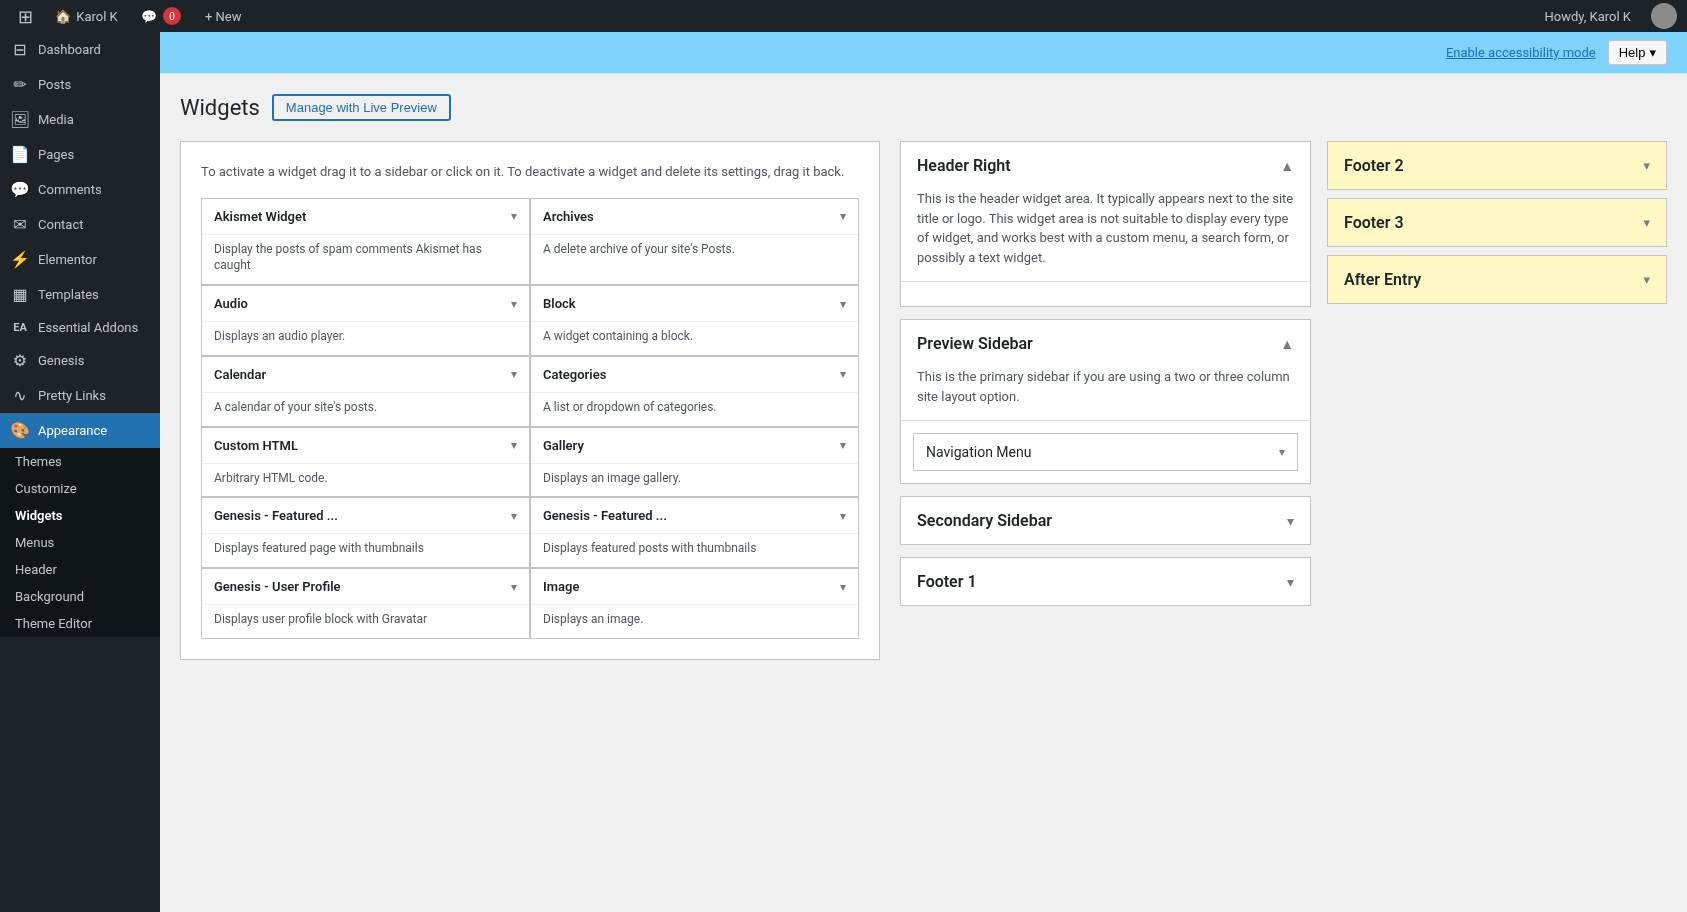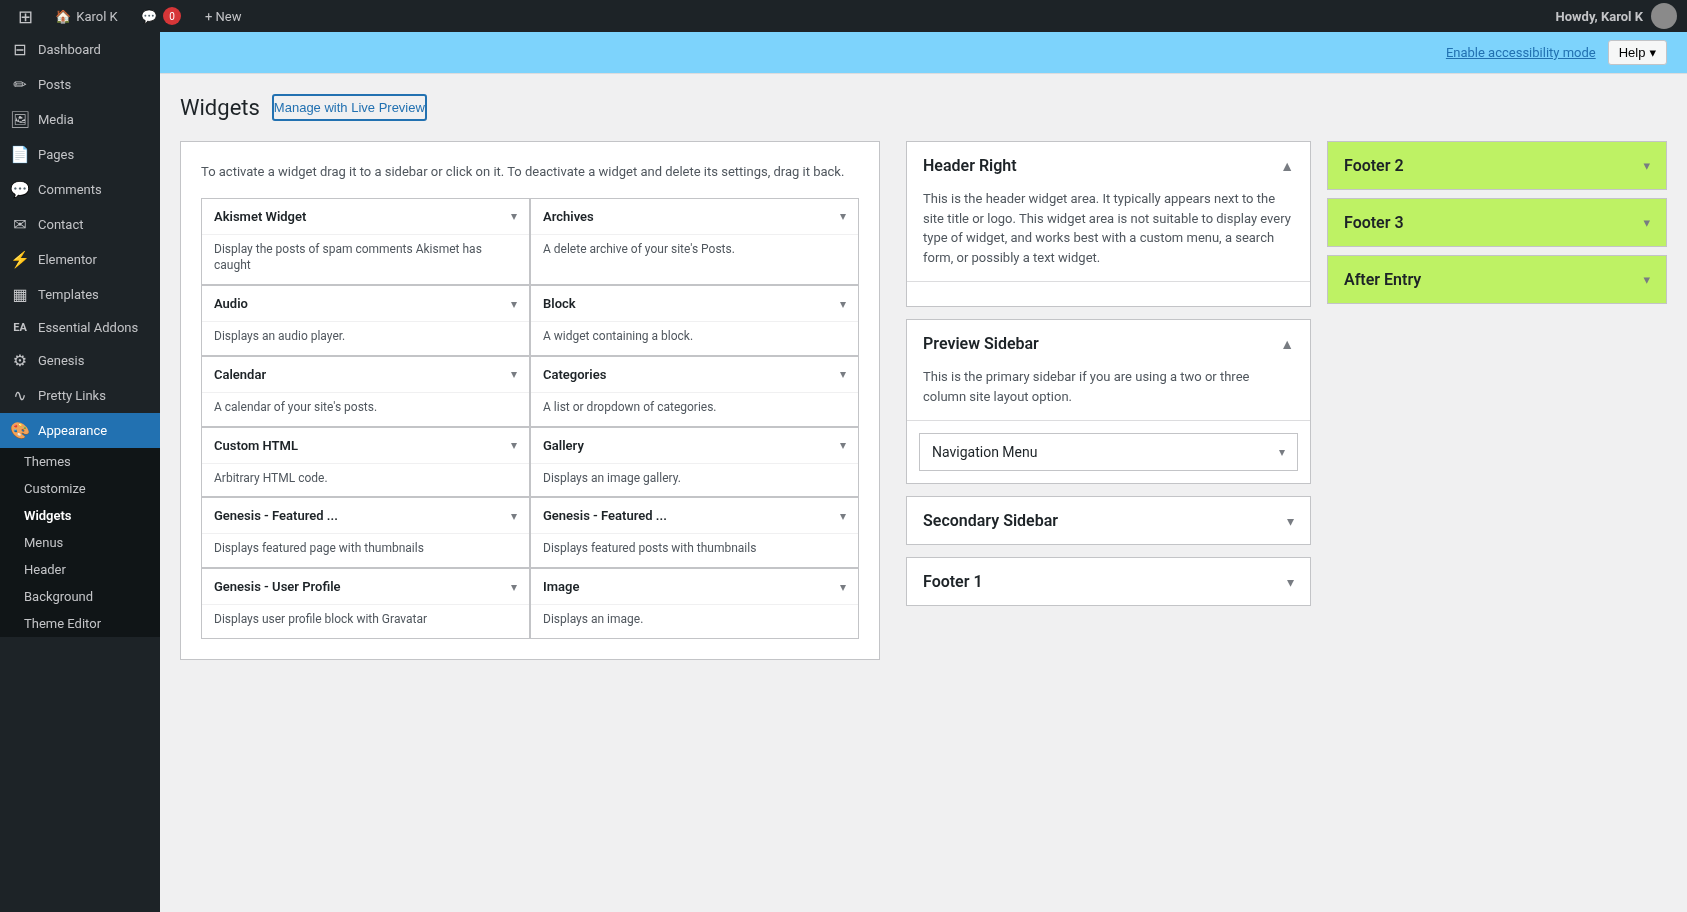--- a/index.html
+++ b/index.html
@@ -12,21 +12,21 @@
       height: 32px;
       display: flex;
       align-items: center;
       padding: 0 10px;
       gap: 0;
     }
     .adminbar-left { display: flex; align-items: center; gap: 4px; flex: 1; }
     .adminbar-logo { color: #c3c4c7; font-size: 18px; padding: 0 8px; }
     .adminbar-item { color: #c3c4c7; padding: 0 10px; font-size: 13px; display: flex; align-items: center; gap: 5px; cursor: pointer; height: 32px; }
     .adminbar-comment-count { background: #d63638; color: #fff; border-radius: 50%; width: 18px; height: 18px; display: flex; align-items: center; justify-content: center; font-size: 10px; }
-    .adminbar-right { color: #c3c4c7; font-size: 13px; display: flex; align-items: center; gap: 8px; font-weight: bold; }
+    .adminbar-right { color: #c3c4c7; font-size: 13px; display: flex; align-items: center; gap: 20px; }
     .adminbar-avatar { width: 26px; height: 26px; border-radius: 50%; background: #8a8a8a; display: inline-block; }
 
     
     #layout { display: flex; height: calc(100vh - 32px); overflow: hidden; }
 
     
     #sidebar {
       width: 160px;
       background: #1d2327;
       color: #c3c4c7;
@@ -39,21 +39,21 @@
       gap: 8px;
       padding: 8px 10px;
       cursor: pointer;
       font-size: 13px;
       color: #c3c4c7;
       white-space: nowrap;
     }
     .sidebar-item.active { background: #2271b1; color: #fff; }
     .sidebar-item .icon { font-size: 16px; width: 20px; text-align: center; flex-shrink: 0; }
     .sidebar-submenu { background: #101517; }
-    .sidebar-submenu .sidebar-item { padding: 6px 10px 6px 24px; font-size: 13px; color: #c3c4c7; align-items: center; }
+    .sidebar-submenu .sidebar-item { padding: 6px 10px 6px 15px; font-size: 13px; color: #c3c4c7; align-items: center; }
     .sidebar-submenu .sidebar-item.active-sub { color: #fff; font-weight: 600; }
 
     
     #main {
       flex: 1;
       overflow-y: auto;
       background: #f0f0f1;
     }
 
     
@@ -80,21 +80,21 @@
     }
 
     
     .page-content { padding: 20px; }
     .page-header { display: flex; align-items: center; gap: 12px; margin-bottom: 20px; }
     .page-title { font-size: 22px; font-weight: 400; color: #1d2327; }
     .live-preview-btn {
       border: 2px solid #2271b1;
       color: #2271b1;
       background: transparent;
-      padding: 4px 0;
+      padding: 4px 12px;
       border-radius: 3px;
       font-size: 13px;
       cursor: pointer;
     }
 
     
     .widgets-layout { display: flex; gap: 20px; }
     .widgets-left { flex: 0 0 700px; }
 
     
@@ -150,21 +150,21 @@
       gap: 40px;
     }
     .placed-widget-name { font-weight: 400; font-size: 14px; color: #1d2327; }
     .placed-widget-arrow { color: #787c82; font-size: 12px; }
 
     .collapse-icon { color: #787c82; font-size: 14px; }
     .expand-icon { color: #787c82; font-size: 14px; }
 
     
     .collapsed-area {
-      background: #bef264;
+      background: #fef9c3;
       border: 1px solid #c3c4c7;
       margin-bottom: 8px;
       display: flex;
       align-items: center;
       justify-content: space-between;
       padding: 14px 16px;
       cursor: pointer;
     }
     .collapsed-area-title { font-size: 16px; font-weight: 600; color: #1d2327; }
   </style>
@@ -379,21 +379,21 @@
                 </div>
                 <div class="widget-desc">Displays an image.</div>
               </div>
 
             </div>
           </div>
         </div>
 
         <div style="flex:1; display:flex; gap:16px;">
 
-          <div style="flex:1;margin-left:6px;">
+          <div style="flex:1;">
 
             <div class="sidebar-area">
               <div class="sidebar-area-header">
                 <span class="sidebar-area-title">Header Right</span>
                 <span class="collapse-icon">▲</span>
               </div>
               <div class="sidebar-area-desc">This is the header widget area. It typically appears next to the site title or logo. This widget area is not suitable to display every type of widget, and works best with a custom menu, a search form, or possibly a text widget.</div>
               <div class="sidebar-area-content"></div>
             </div>
 

